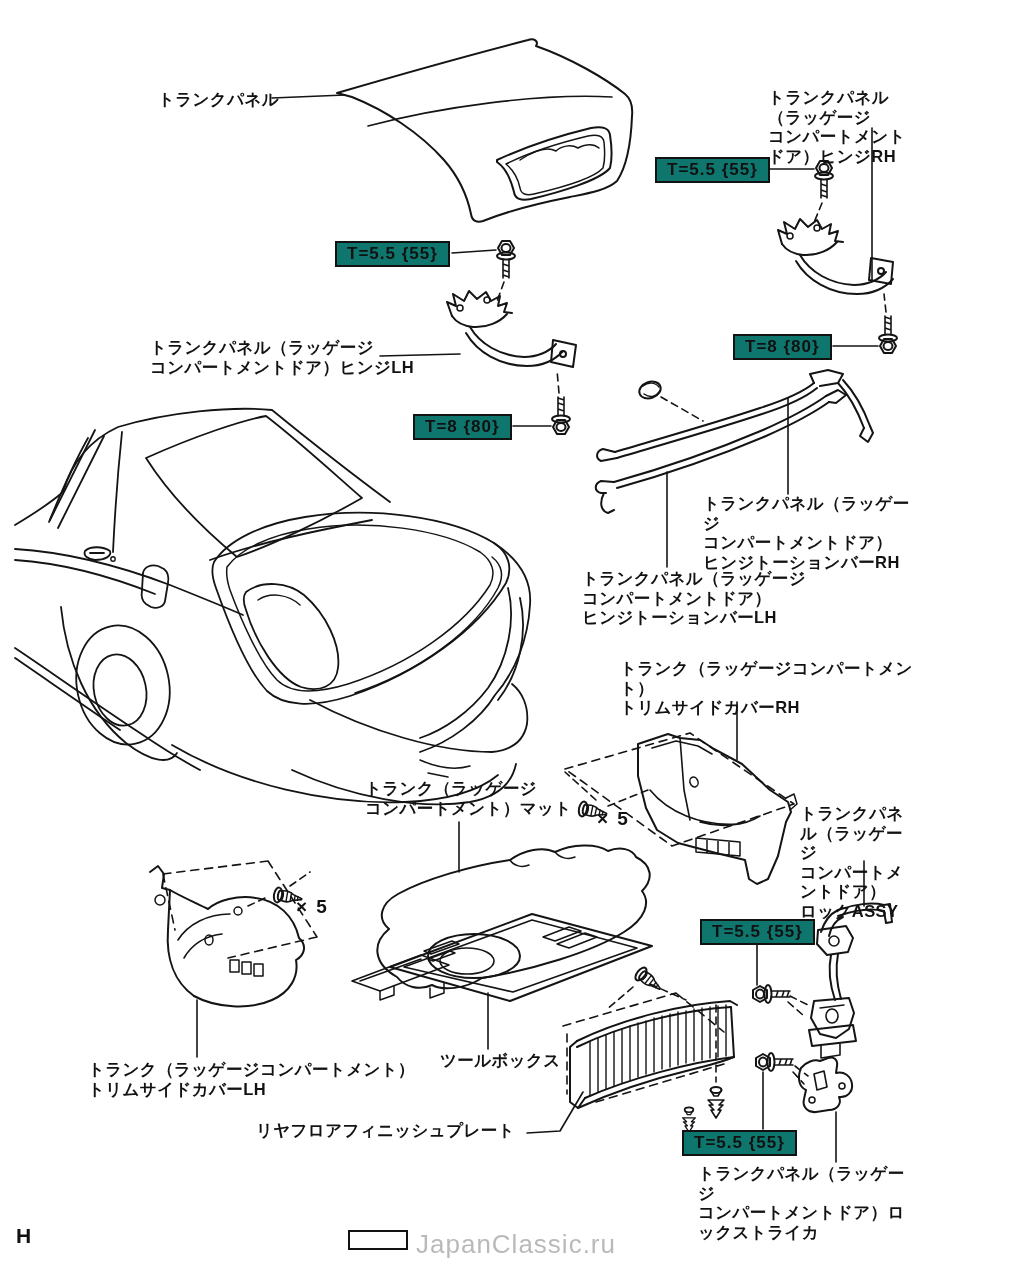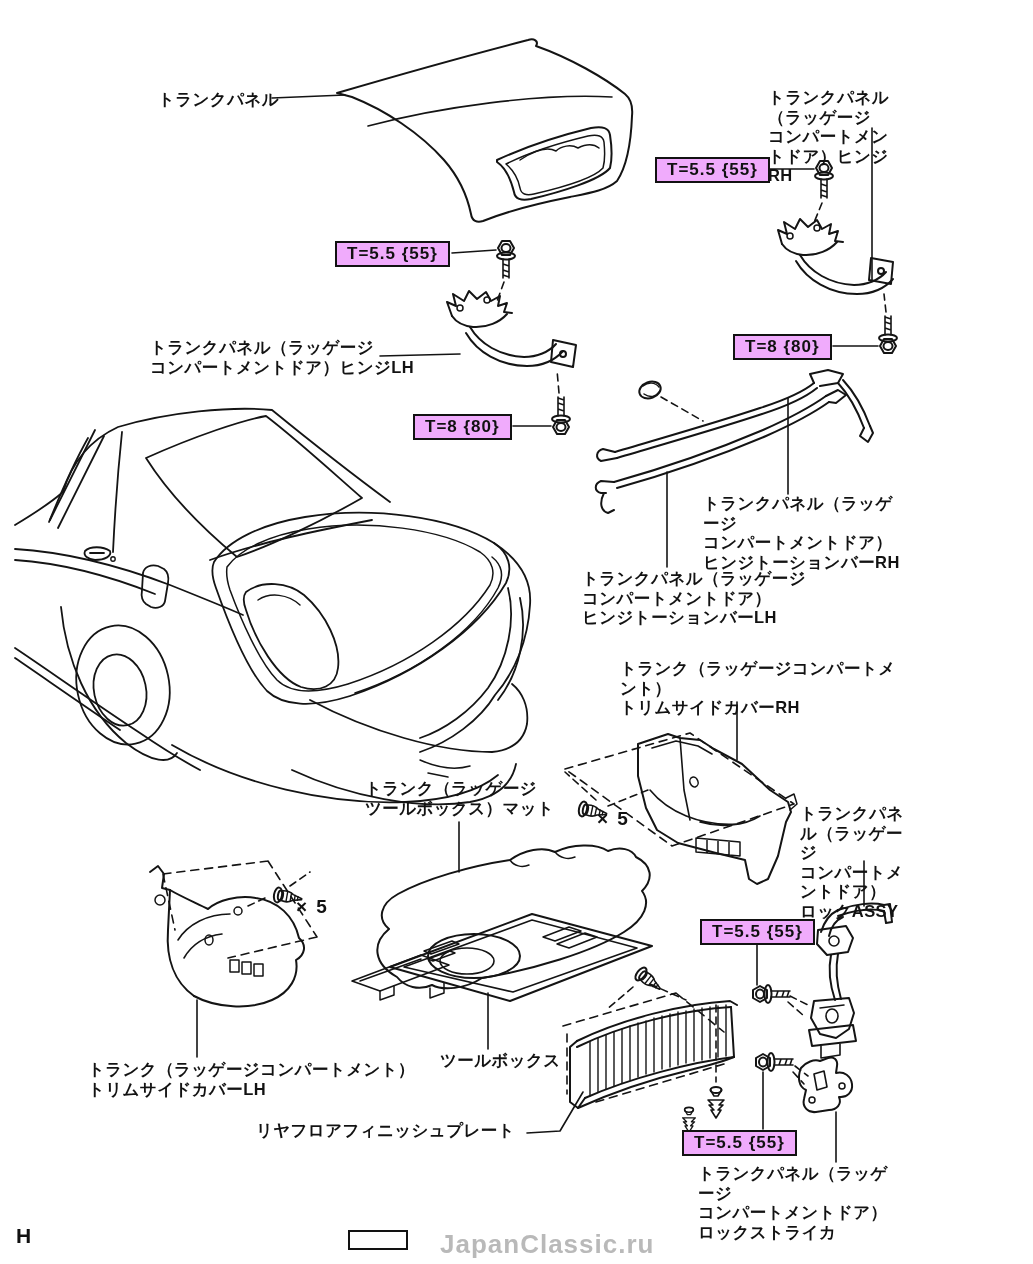--- a/index.html
+++ b/index.html
@@ -1,28 +1,28 @@
 <!DOCTYPE html>
 <html><head>
 <meta charset="utf-8">
 <style>
   html,body{margin:0;padding:0;background:#fff;}
   #stage{position:relative;width:904px;height:1264px;background:#ffffff;overflow:hidden;
-         font-family:"Liberation Sans","DejaVu Sans",sans-serif;color:#111;}
+         font-family:"Liberation Sans","DejaVu Sans",sans-serif;color:#111;padding-left:12px;}
   #lineart{position:absolute;left:0;top:0;}
   .lbl{position:absolute;font-weight:bold;font-size:16.5px;line-height:19.5px;
        letter-spacing:.4px;white-space:pre-line;color:#121212;}
   .qty{position:absolute;font-weight:bold;font-size:19px;color:#121212;letter-spacing:2px;}
-  .tbox{position:absolute;height:20px;border:2.5px solid #121212;background:#f0abfc;
+  .tbox{position:absolute;height:20px;border:2.5px solid #121212;background:#0f766e;
         font-weight:bold;font-size:17px;line-height:20px;padding:1px 10px;white-space:nowrap;
         letter-spacing:1px;}
   .legend-box{position:absolute;left:348px;top:1230px;width:56px;height:16px;border:2.5px solid #121212;}
   .legend-text{position:absolute;left:410px;top:1226px;font-weight:bold;font-size:17.5px;
         letter-spacing:1px;white-space:nowrap;}
-  .watermark{position:absolute;left:440px;top:1229px;font-weight:bold;font-size:26px;
+  .watermark{position:absolute;left:416px;top:1229px;font-weight:normal;font-size:26px;
         color:#9f9f9f;opacity:.72;letter-spacing:1px;}
   .footer-h{position:absolute;left:16px;top:1224px;font-size:21px;font-weight:600;}
   .part-code{position:absolute;left:962px;top:1238px;font-size:14px;font-weight:normal;letter-spacing:.5px;}
 </style>
 </head>
 <body>
 
 <div id="stage">
 
 <svg id="lineart" width="1033" height="1264" viewBox="0 0 1033 1264" fill="none" stroke="#141414" stroke-width="2" stroke-linecap="round" stroke-linejoin="round">
@@ -274,21 +274,21 @@
 コンパートメントドア）ヒンジLH</div>
   <div class="lbl" style="left:703px;top:494px;">トランクパネル（ラッゲージ
 コンパートメントドア）
 ヒンジトーションバーRH</div>
   <div class="lbl" style="left:582px;top:569px;">トランクパネル（ラッゲージ
 コンパートメントドア）
 ヒンジトーションバーLH</div>
   <div class="lbl" style="left:620px;top:659px;">トランク（ラッゲージコンパートメント）
 トリムサイドカバーRH</div>
   <div class="lbl" style="left:365px;top:779px;">トランク（ラッゲージ
-ツールボックス）マット</div>
+コンパートメント）マット</div>
   <div class="lbl" style="left:800px;top:804px;">トランクパネル（ラッゲージ
 コンパートメントドア）
 ロックASSY</div>
   <div class="lbl" style="left:88px;top:1060px;">トランク（ラッゲージコンパートメント）
 トリムサイドカバーLH</div>
   <div class="lbl" style="left:433px;top:1051px;margin-left:7px;">ツールボックス</div>
   <div class="lbl" style="left:256px;top:1121px;">リヤフロアフィニッシュプレート</div>
   <div class="lbl" style="left:698px;top:1164px;">トランクパネル（ラッゲージ
 コンパートメントドア）ロックストライカ</div>
 

